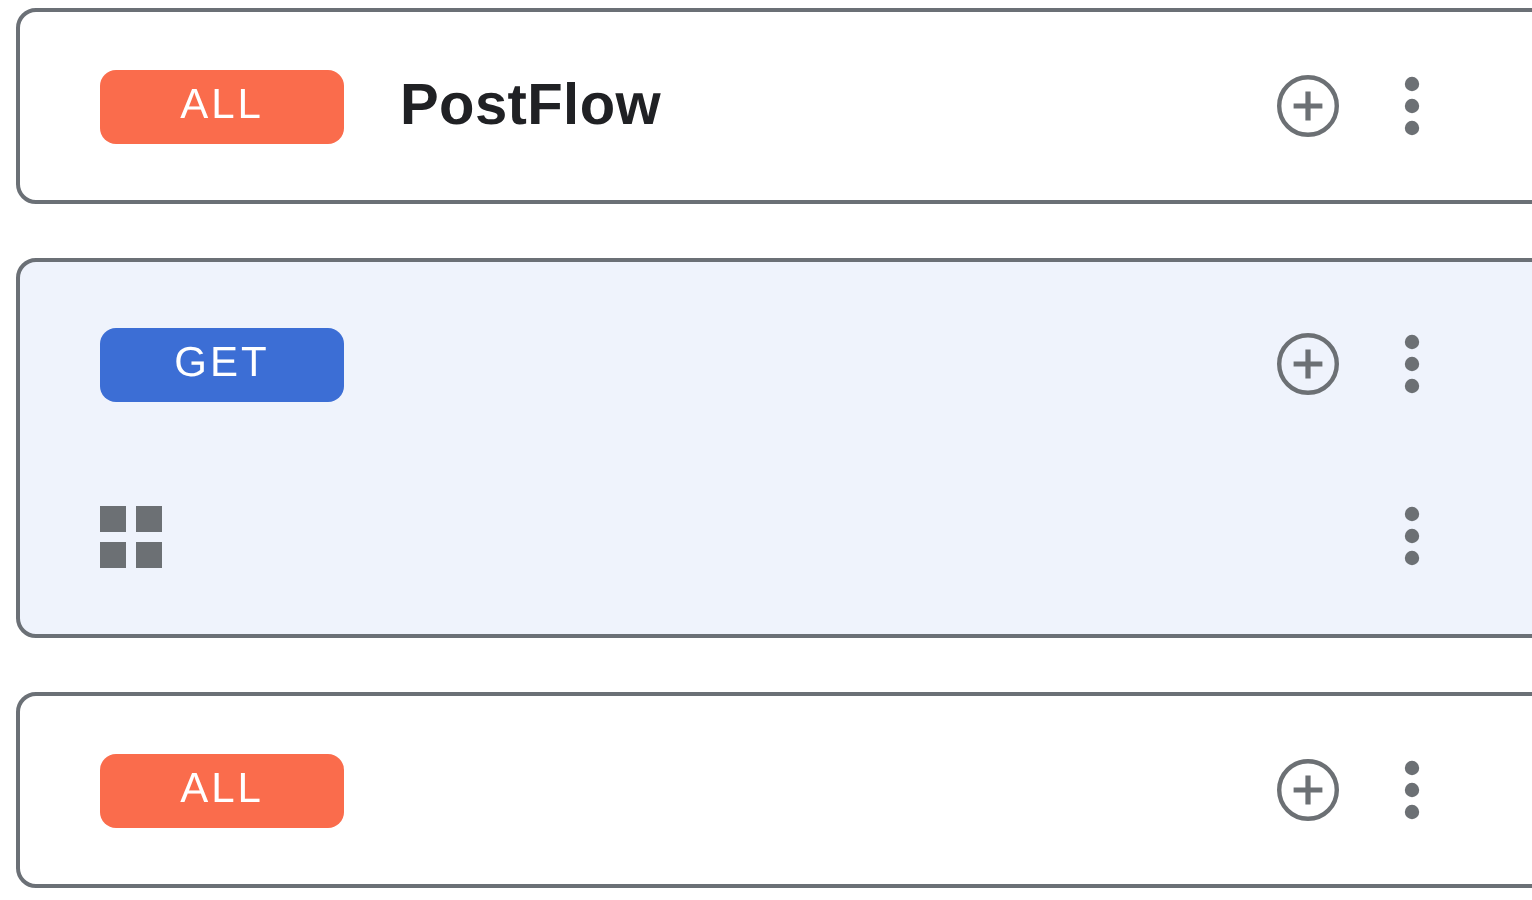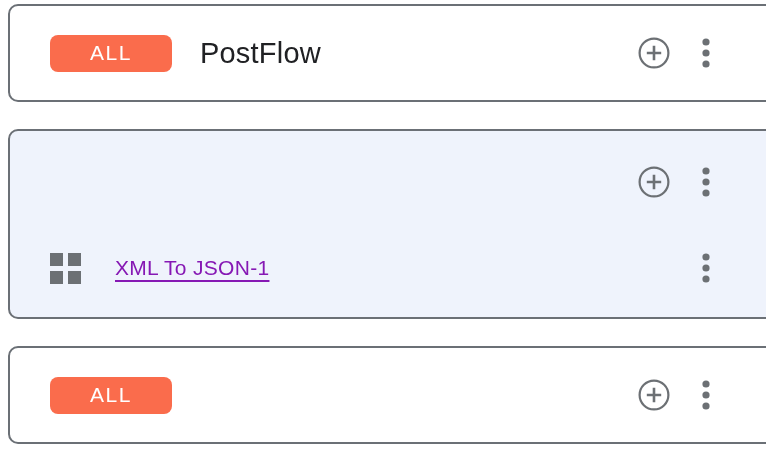--- a/index.html
+++ b/index.html
@@ -53,21 +53,21 @@
     letter-spacing: 1.5px;
     flex: 0 0 auto;
     user-select: none;
   }
   .badge--all { background: var(--method-all, #fa6c4c); }
   .badge--get { background: var(--method-get, #3c6ed5); }
 
   .title {
     margin: 0 0 0 28px;
     font-size: 29px;
-    font-weight: 400;
+    font-weight: 700;
     letter-spacing: 0.2px;
     color: var(--title-text, #202124);
     white-space: nowrap;
   }
 
   .actions {
     position: absolute;
     left: 627px;
     top: 50%;
     transform: translateY(-50%);
@@ -139,20 +139,21 @@
               <circle cx="5" cy="17" r="3.6"></circle>
               <circle cx="5" cy="28" r="3.6"></circle>
           </svg>
         </button>
       </div>
     </div>
   </section>
 
   <section class="card card--selected">
     <div class="row header-row">
+      <span class="badge badge--get">GET</span>
       <div class="actions">
         <button class="icon-btn" aria-label="Add">
           <svg width="34" height="34" viewBox="0 0 34 34" fill="none">
             <circle cx="17" cy="17" r="14.4" stroke="currentColor" stroke-width="2.2"></circle>
             <path d="M17 9.8v14.4M9.8 17h14.4" stroke="currentColor" stroke-width="2.6"></path>
           </svg>
         </button>
         <button class="icon-btn" aria-label="More options">
           <svg class="kebab-svg" width="10" height="34" viewBox="0 0 10 34">
             <circle cx="5" cy="6" r="3.6"></circle>
@@ -162,21 +163,20 @@
         </button>
       </div>
     </div>
     <div class="row policy-row">
       <span class="policy-grid">
         <span></span>
           <span></span>
           <span></span>
           <span></span>
       </span>
-      <a href="#" class="policy-link">XML To JSON-1</a>
       <div class="actions--kebab-only">
         <button class="icon-btn" aria-label="More options">
           <svg class="kebab-svg" width="10" height="34" viewBox="0 0 10 34">
             <circle cx="5" cy="6" r="3.6"></circle>
               <circle cx="5" cy="17" r="3.6"></circle>
               <circle cx="5" cy="28" r="3.6"></circle>
           </svg>
         </button>
       </div>
     </div>

